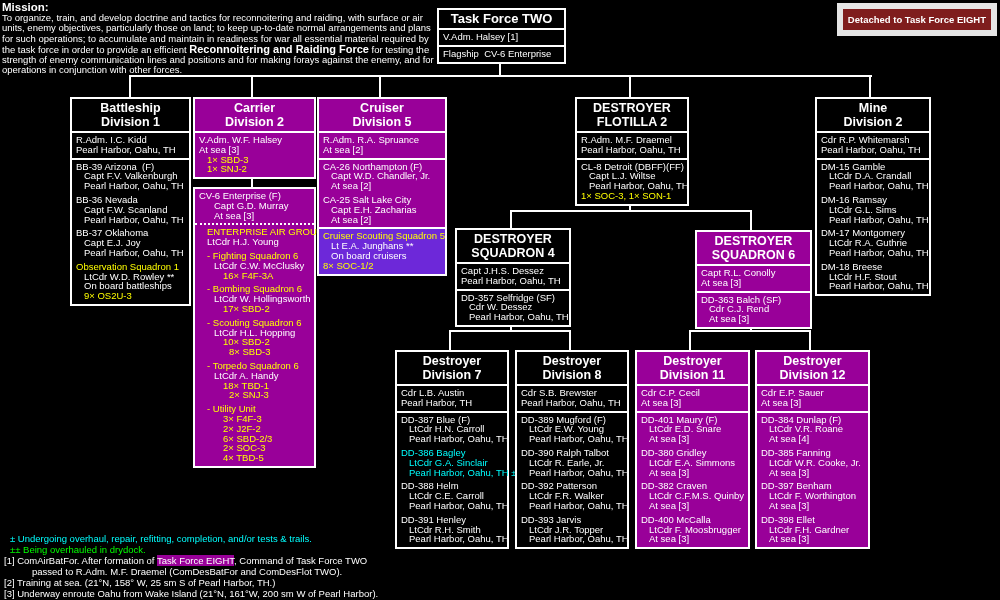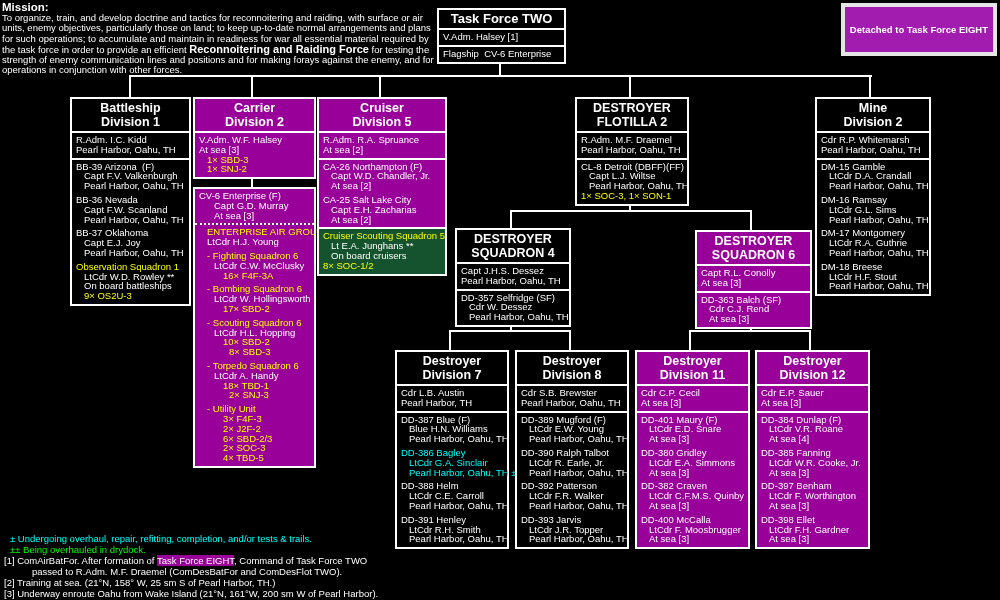--- a/index.html
+++ b/index.html
@@ -9,38 +9,38 @@
   .vline,.hline{position:absolute;background:#fff;z-index:0;}
   .vline{width:2px;}
   .hline{height:2px;}
   
   .box{position:absolute;border:2px solid #fff;background:#000;z-index:2;}
   .box.purple{background:#990099;}
   .title{font-weight:bold;font-size:12.5px;line-height:14px;text-align:center;padding:2px 1px;}
   .sec{border-top:2px solid #fff;padding:2px 2px 3px 2px;}
   .box .sec:first-child{border-top:none;}
   .sec.dotted{border-top:2px dotted #fff;}
-  .sec.blackbg{background:#14532d;}
+  .sec.blackbg{background:#6d28d9;}
   .ln{font-size:9.5px;line-height:9.8px;padding-left:2px;white-space:pre;}
   .ln.i1{padding-left:10px;}
   .ln.i2{padding-left:17px;}
   .ln.i3{padding-left:26px;}
   .ln.i4{padding-left:32px;}
   .ln.gap{margin-top:4px;}
   .c-y{color:#ffff00;}
   .c-c{color:#00ffff;}
   .c-g{color:#00ff00;}
   
   .mission{position:absolute;left:2px;top:1px;width:438px;z-index:1;}
   .m-head{font-weight:bold;font-size:11.5px;line-height:12px;}
   .m-body{font-size:9.5px;line-height:10.3px;}
   .m-bold{font-weight:bold;font-size:11px;margin-top:36px;}
   
-  .badge{position:absolute;top:3px;right:3px;background:#a21caf;border:4px solid #e5e5e5;
-         color:#fff;font-weight:bold;font-size:9.5px;line-height:11px;padding:17px 5px;z-index:2;}
+  .badge{position:absolute;top:3px;right:3px;background:#7f1d1d;border:6px solid #e5e5e5;
+         color:#fff;font-weight:bold;font-size:9.5px;line-height:11px;padding:5px 5px;z-index:2;}
   
   .tf .title{font-size:13px;}
   
   .footnotes{position:absolute;left:2px;top:533px;z-index:1;}
   .footnotes .ln{line-height:11px;}
   .fn-sym{padding-left:8px;}
   .fn-cont{padding-left:30px;}
   .hl{background:#990099;color:#fff;}
 </style>
 </head>
@@ -260,21 +260,21 @@
     <div class="title">
       <div>Destroyer</div>
         <div>Division 7</div>
     </div>
     <div class="sec">
         <div class="ln">Cdr L.B. Austin</div>
         <div class="ln">Pearl Harbor, TH</div>
       </div>
     <div class="sec">
         <div class="ln">DD-387 Blue (F)</div>
-        <div class="ln i1">Blue H.N. Williams</div>
+        <div class="ln i1">LtCdr H.N. Carroll</div>
         <div class="ln i1">Pearl Harbor, Oahu, TH</div>
         <div class="ln c-c gap">DD-386 Bagley</div>
         <div class="ln c-c i1">LtCdr G.A. Sinclair</div>
         <div class="ln c-c i1">Pearl Harbor, Oahu, TH ±</div>
         <div class="ln gap">DD-388 Helm</div>
         <div class="ln i1">LtCdr C.E. Carroll</div>
         <div class="ln i1">Pearl Harbor, Oahu, TH</div>
         <div class="ln gap">DD-391 Henley</div>
         <div class="ln i1">LtCdr R.H. Smith</div>
         <div class="ln i1">Pearl Harbor, Oahu, TH</div>

